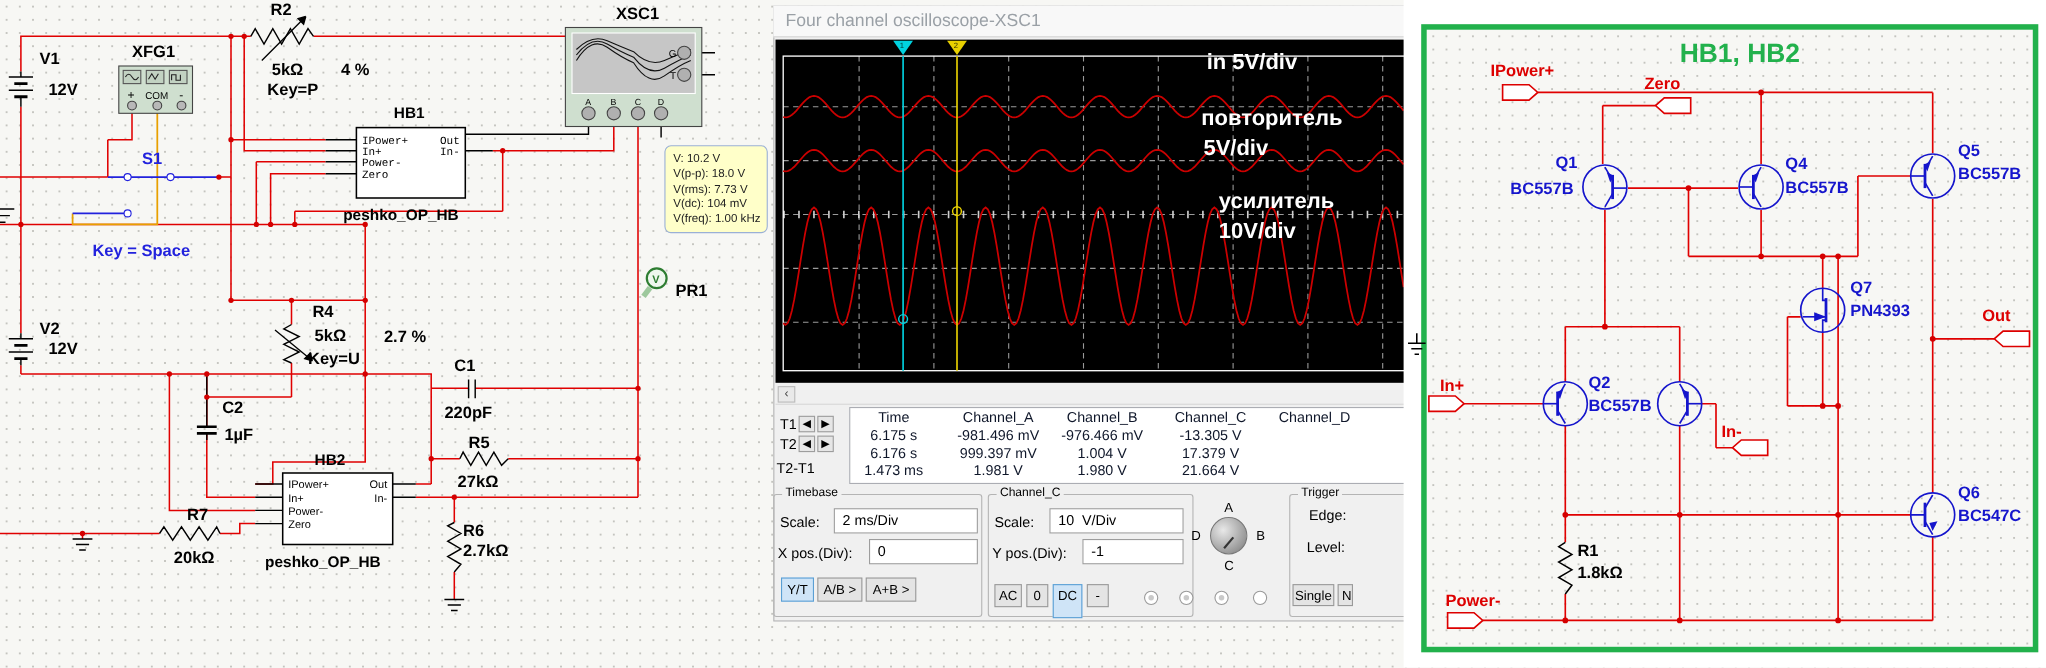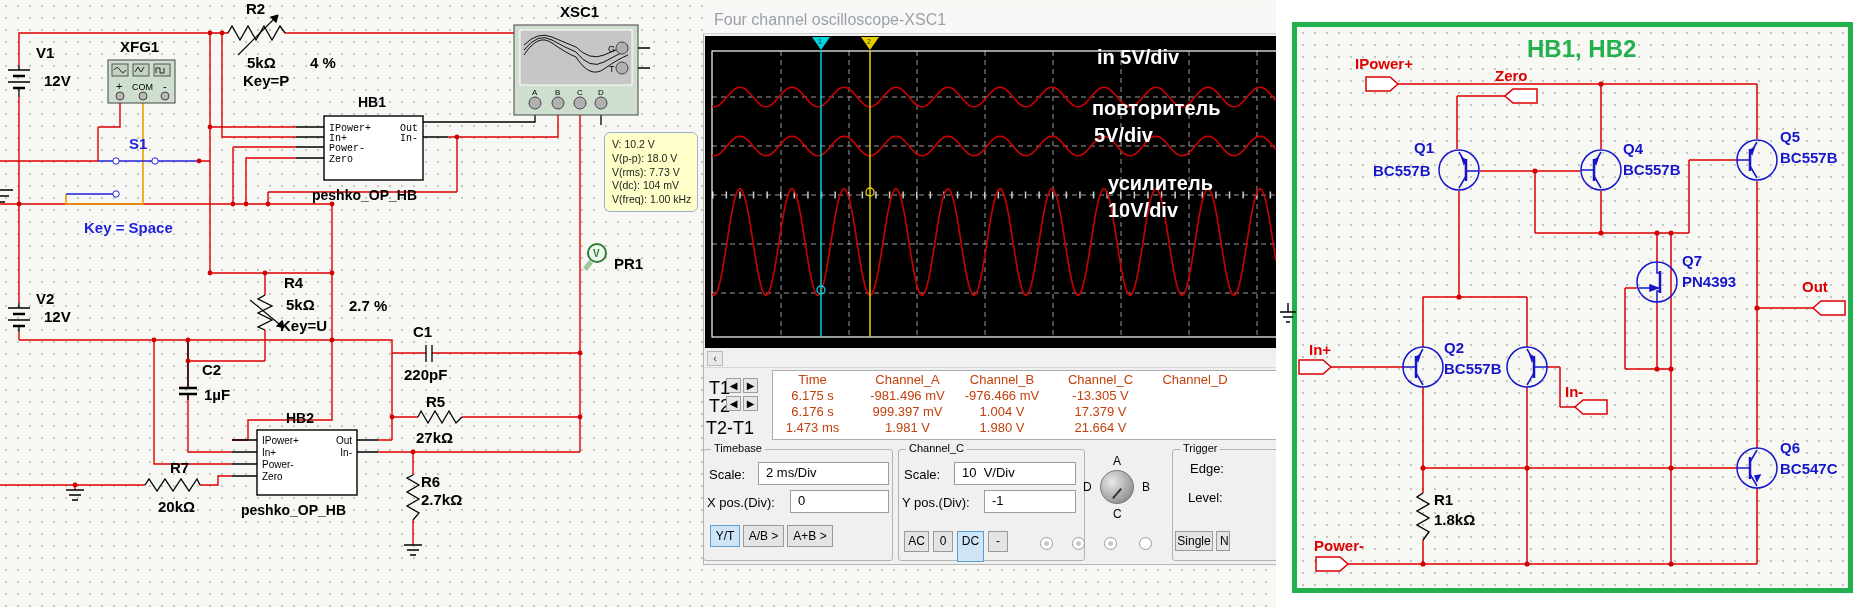--- a/index.html
+++ b/index.html
@@ -18,23 +18,23 @@
     border-bottom:1px solid #d0d0d0; color:#9aa0a6; font-size:16px; line-height:29px;
     padding-left:11px; z-index:6; }
   #screenblack { left:705px; top:36px; width:578px; height:312px; background:#000; z-index:6; }
   .scopelabel { color:#fff; font-weight:bold; font-size:20px; z-index:7; }
   #scrollstrip { left:705px; top:349px; width:578px; height:19px; background:#f0f0f0;
     border-bottom:1px solid #d8d8d8; z-index:6;}
   #scrollbtn { left:707px; top:351px; width:16px; height:15px; background:#e9e9e9; border:1px solid #bbb;
     font-size:11px; color:#444; text-align:center; line-height:13px; z-index:7; }
   #measwrap { left:772px; top:370px; width:511px; height:70px; background:#fff;
     border:1px solid #abadb3; z-index:6; }
-  .mcol { position:absolute; top:372px; z-index:7; font-size:13px; color:#c2410c; text-align:center; }
+  .mcol { position:absolute; top:372px; z-index:7; font-size:13px; color:#0f172a; text-align:center; }
   .mcol span { display:block; height:16px; line-height:16px; white-space:nowrap; }
-  #tpanel { left:704px; top:370px; width:66px; height:70px; z-index:7; font-size:18px; }
+  #tpanel { left:704px; top:370px; width:66px; height:70px; z-index:7; font-size:13px; }
   .tbtn { position:absolute; width:15px; height:15px; background:#e6e6e6; border:1px solid #9d9d9d;
     font-size:10px; text-align:center; line-height:13px; z-index:8; }
   .gbox { position:absolute; border:1px solid #b4b4b4; border-radius:3px; z-index:6; }
   .glegend { position:absolute; font-size:11px; color:#000; background:#f0f0f0; padding:0 3px; z-index:7; }
   .flabel { position:absolute; font-size:13px; color:#000; z-index:7; }
   .field { position:absolute; background:#fff; border:1px solid #9d9d9d; font-size:13px;
     padding-left:7px; line-height:20px; z-index:7; white-space:pre; }
   .sbtn { position:absolute; background:#e4e4e4; border:1px solid #999; font-size:12px;
     text-align:center; z-index:7; color:#000; overflow:hidden; white-space:nowrap; }
   .sbtn.active { background:#cfe4f7; border:1px solid #5a9fd4; }

